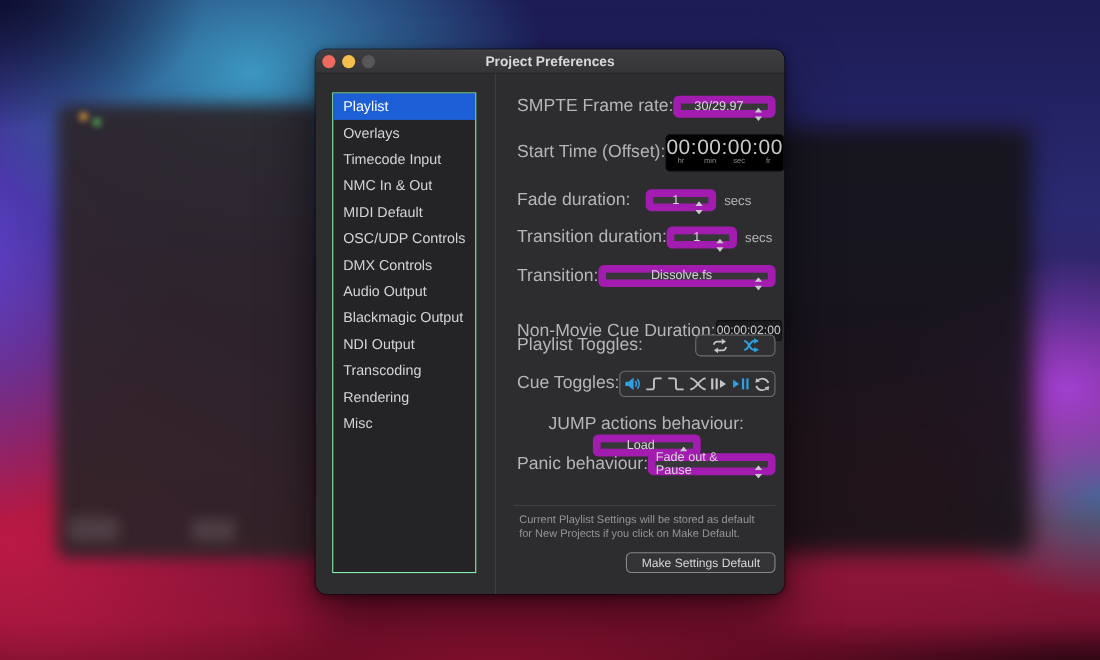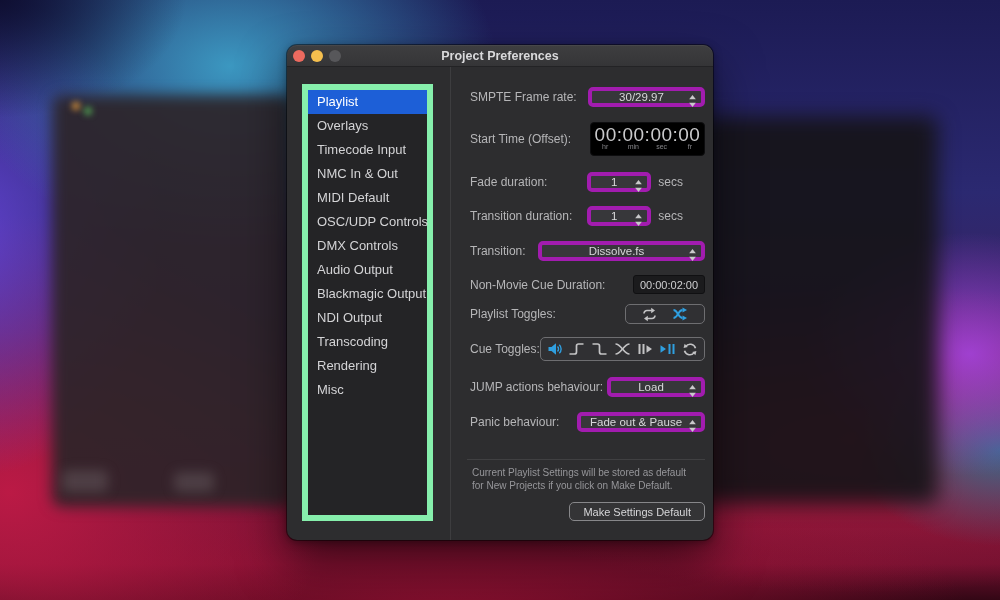--- a/index.html
+++ b/index.html
@@ -52,37 +52,37 @@
   .tl { position:absolute; top:5px; width:12px; height:12px; border-radius:50%; }
   .tl-close { left:6px;  background:#ed6a5f; }
   .tl-min   { left:24px; background:#f5bf4e; }
   .tl-zoom  { left:42px; background:#57575a; }
 
   .vdivider { position:absolute; left:163px; top:22px; bottom:0; width:1px; background:#3d3d3f; }
 
   
   .listbox {
     position:absolute; left:15px; top:39px; width:131px; height:437px;
-    background:#242426; border:6px solid #86efac;
+    background:#242426; border:1px solid #86efac;
   }
   .side-row {
     height:24px; line-height:24px; padding-left:9px;
     font-size:13px; color:#d4d4d6; white-space:nowrap; cursor:default;
   }
   .side-row.selected { background:#1d5fd7; color:#ffffff; }
 
   
   .prow {
     position:absolute; left:183px; right:8px;
     display:flex; align-items:center; justify-content:space-between;
   }
-  .plabel { font-size:12px; color:#b6b6b8; white-space:nowrap;text-align:right; }
+  .plabel { font-size:16px; color:#b6b6b8; white-space:nowrap;text-align:right; }
 
   .dropdown {
-    position:relative; height:20px; border:4px solid #a21caf; border-radius:5px;
+    position:relative; height:20px; border:7px solid #a21caf; border-radius:5px;
     background:#37373a; color:#d8d8da; font-size:11.5px;
     display:flex; align-items:center; justify-content:center; cursor:default;
   }
   .dropdown .ddval { padding-right:10px; }
   .arrs { position:absolute; right:5px; top:4px; }
 
   .durgroup { display:flex; align-items:center; margin-right:22px; }
   .stepfield { width:64px; }
   .suffix { font-size:12px; color:#b6b6b8; margin-left:7px; }
 
@@ -215,21 +215,21 @@
       <span class="plabel">Transition:</span>
       <div class="dropdown" style="width:167px;">
         <span class="ddval">Dissolve.fs</span>
         <svg class="arrs" width="7" height="12" viewBox="0 0 7 12">
             <path d="M3.5 0 L6.8 4.2 H0.2 Z" fill="#c9c9cb"></path>
             <path d="M3.5 12 L0.2 7.8 H6.8 Z" fill="#c9c9cb"></path>
           </svg>
       </div>
     </div>
 
-    <div class="prow" style="top:230px; height:19px;">
+    <div class="prow" style="top:246px; height:19px;">
       <span class="plabel">Non-Movie Cue Duration:</span>
       <div class="readout">
         <span>00:00:02:00</span>
       </div>
     </div>
 
     <div class="prow" style="top:259px; height:20px;gap:48px;">
       <span class="plabel">Playlist Toggles:</span>
       <div class="togglebox tb-playlist">
         <span class="ticon">
@@ -295,21 +295,21 @@
           <svg width="16" height="15" viewBox="0 0 16 15" fill="none">
             <path d="M13.5 6.2 A5.6 5.6 0 0 0 3.6 4.6" class="ic-gray" stroke-width="1.6"></path>
             <path d="M2.5 8.8 A5.6 5.6 0 0 0 12.4 10.4" class="ic-gray" stroke-width="1.6"></path>
             <path d="M5.8 4.9 L1.6 5.9 L2.6 1.7 Z" class="ic-grayf"></path>
             <path d="M10.2 10.1 L14.4 9.1 L13.4 13.3 Z" class="ic-grayf"></path>
           </svg>
         </span>
       </div>
     </div>
 
-    <div class="prow" style="top:332px; height:20px;">
+    <div class="prow" style="top:332px; height:20px;flex-direction:column;">
       <span class="plabel">JUMP actions behaviour:</span>
       <div class="dropdown" style="width:98px;">
         <span class="ddval">Load</span>
         <svg class="arrs" width="7" height="12" viewBox="0 0 7 12">
             <path d="M3.5 0 L6.8 4.2 H0.2 Z" fill="#c9c9cb"></path>
             <path d="M3.5 12 L0.2 7.8 H6.8 Z" fill="#c9c9cb"></path>
           </svg>
       </div>
     </div>
 

